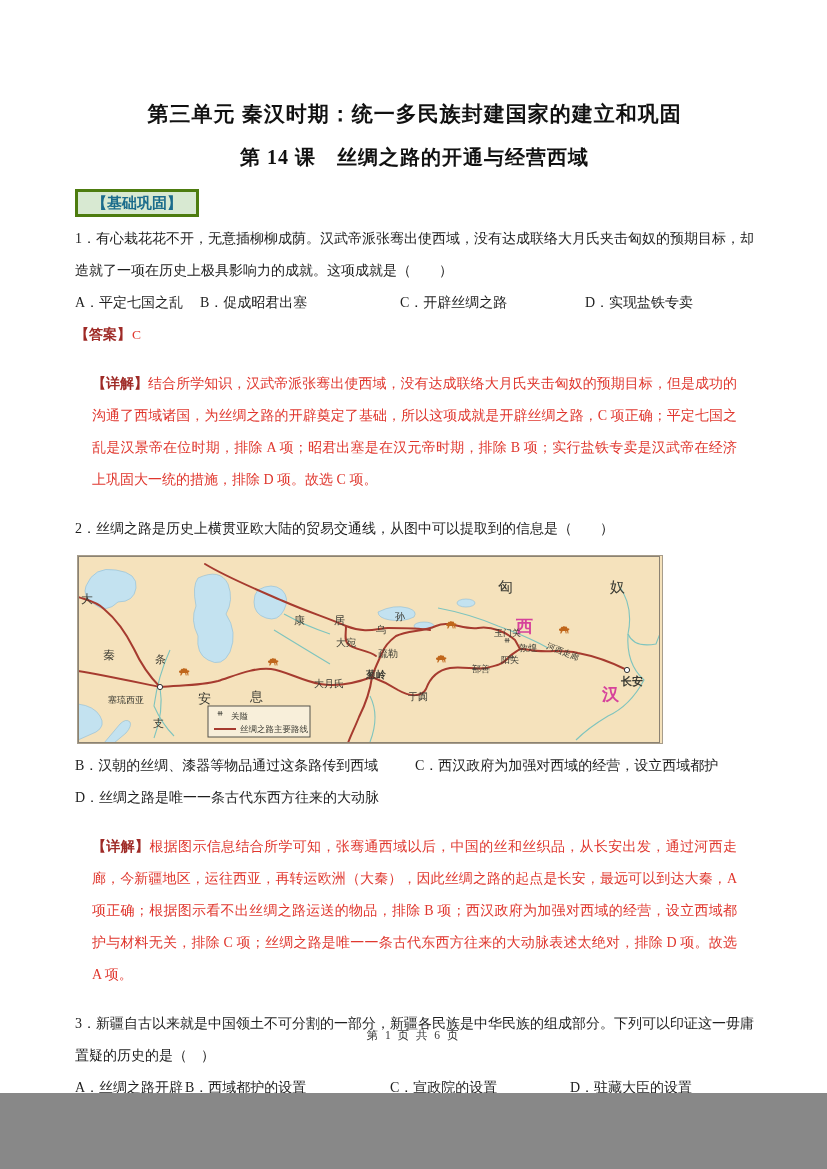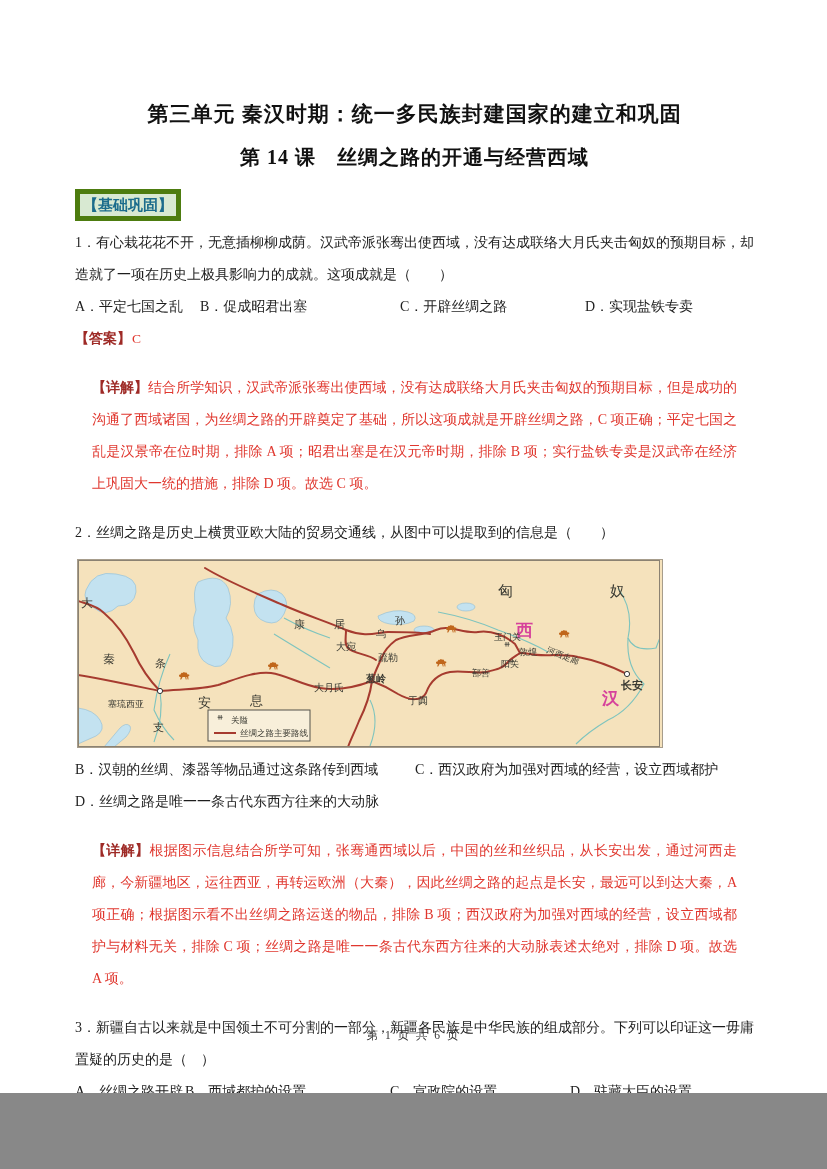--- a/index.html
+++ b/index.html
@@ -13,21 +13,21 @@
   .doc-title{
     text-align:center; font-size:21px; font-weight:bold; letter-spacing:1px;
     margin:0 0 16px 0; color:#111;
   }
   .doc-subtitle{
     text-align:center; font-size:20px; font-weight:bold; letter-spacing:1px;
     margin:0 0 18px 0; color:#111;
   }
   .section-chip{
     display:inline-block; font-size:15px; font-weight:bold; color:#1b6c8c;
-    background:#d8e9d2; border:5px solid #4d7c0f; padding:1px 3px; line-height:20px;
+    background:#d8e9d2; border:3px solid #4d7c0f; padding:1px 14px; line-height:20px;
     margin:0 0 6px 0;
   }
   .para{font-size:14px; line-height:32px; text-align:justify; margin:0;}
   .opts-row{display:flex; font-size:14px; line-height:32px;}
   .opts-row .o1{width:125px;} .opts-row .o2{width:200px;} .opts-row .o3{width:185px;}
   .opts-row3 .o1{width:110px;} .opts-row3 .o2{width:205px;} .opts-row3 .o3{width:180px;}
   .opts-grid{display:grid; grid-template-columns:340px auto; font-size:14px; line-height:32px;}
   .answer-line{font-size:14px; line-height:32px;}
   .answer-label{color:#9e2a26; font-weight:bold;}
   .answer-value{color:#e0372e; font-size:13.5px; padding-left:1px;}

